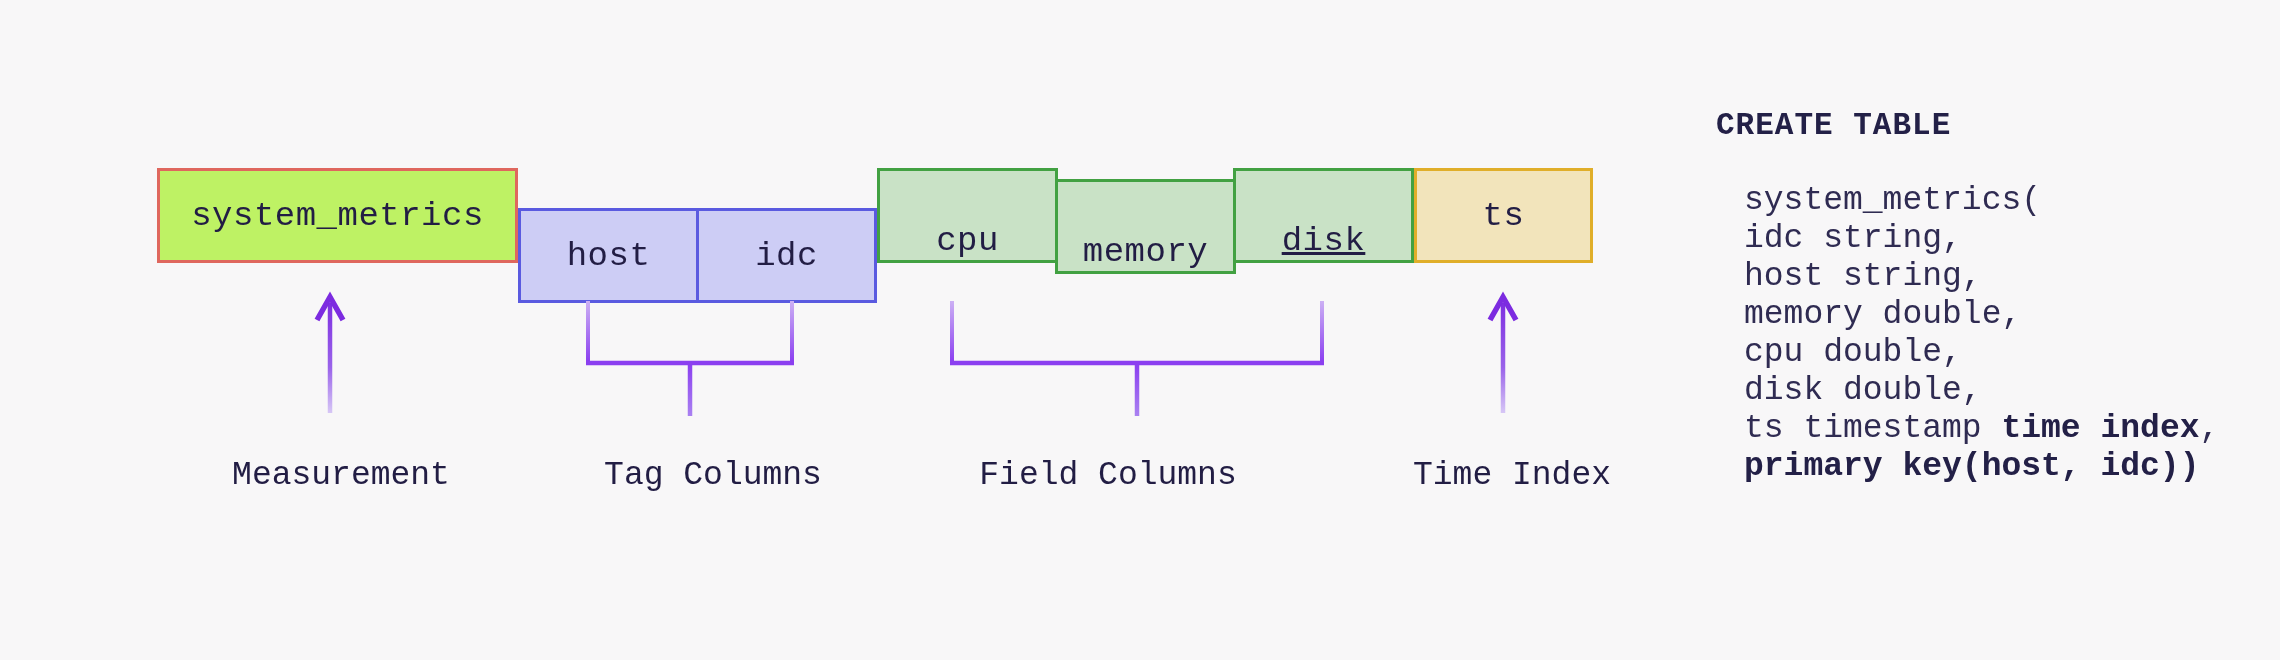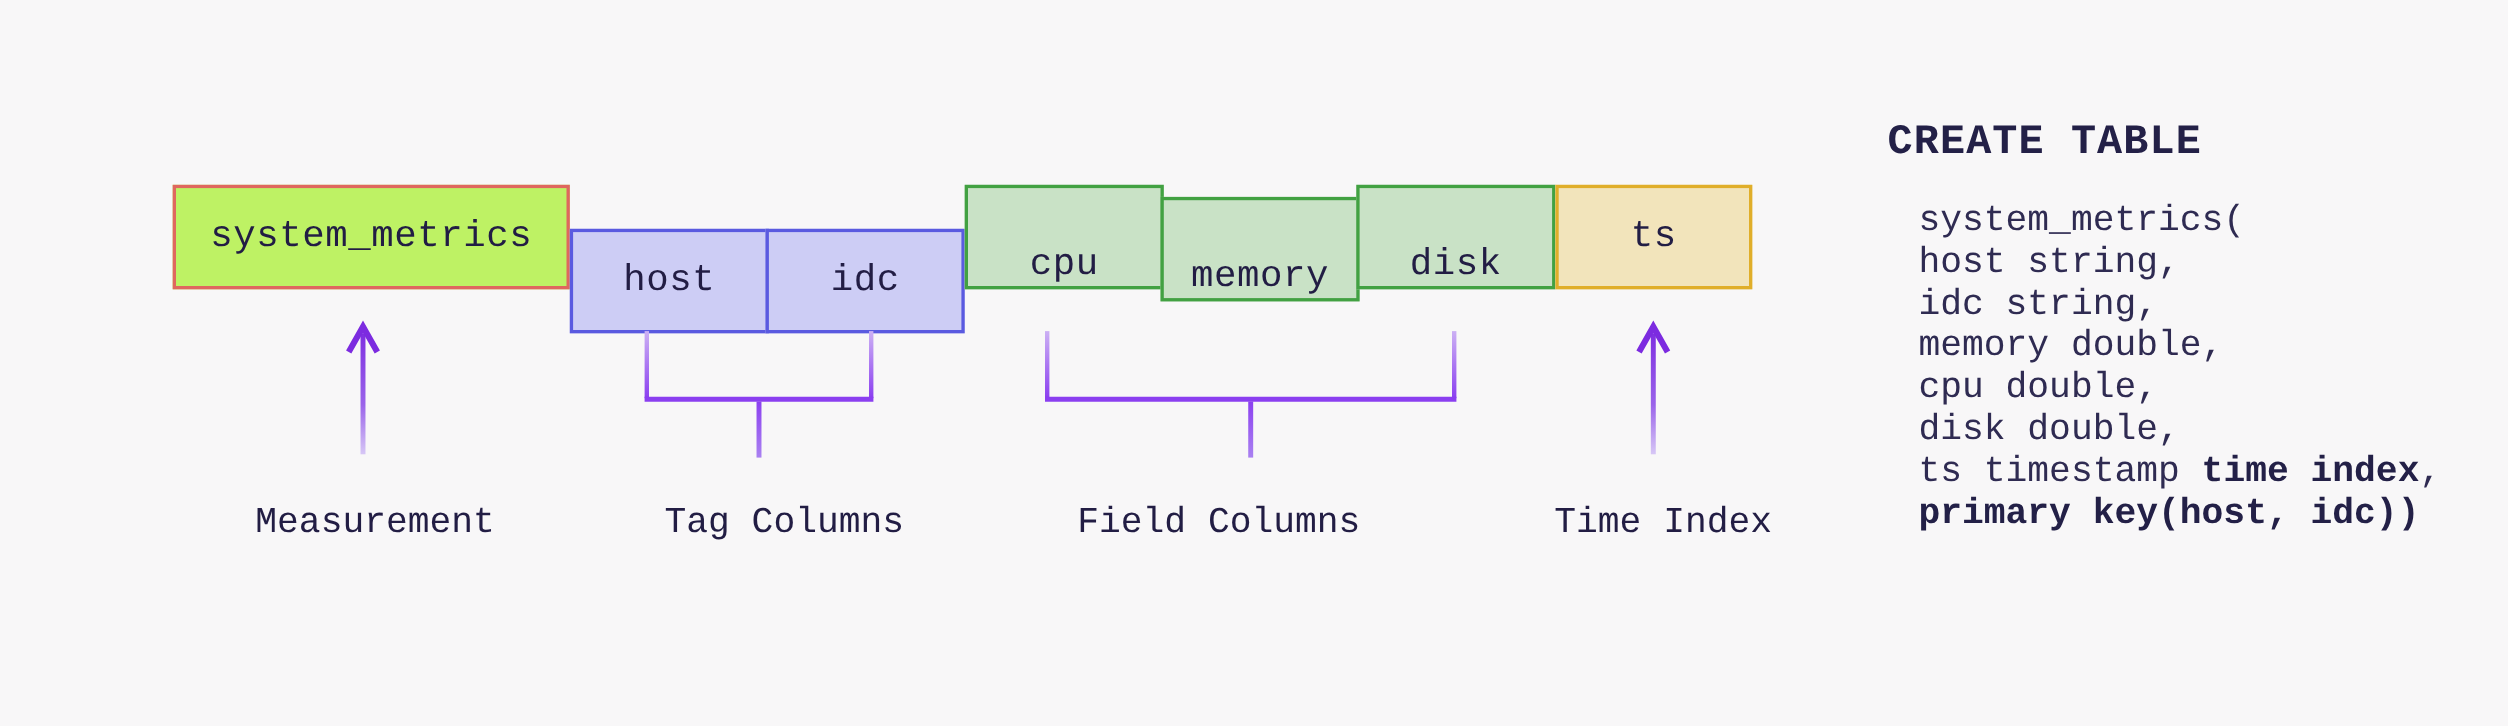--- a/index.html
+++ b/index.html
@@ -19,38 +19,38 @@
   }
   .box-red   {background:#bef264;border-color:#df675e;}
   .box-purple{background:#cdcdf5;border-color:#5a5ae0;margin-top:40px;}
   .box-green {background:#c9e2c6;border-color:#42a142;align-items:flex-end;}
   .box-gold  {background:#f2e4bb;border-color:#e0ae2a;}
   .b1{left:157px;width:361px;}
   .b2{left:518px;width:181px;}
   .b3{left:696px;width:181px;}
   .b4{left:877px;width:181px;}
   .b5{left:1055px;width:181px;margin-top:11px;}
-  .b6{left:1233px;width:181px;}
+  .b6{left:1233px;width:181px;text-decoration:underline;}
   .b7{left:1414px;width:179px;}
   
   .overlay{position:absolute;left:0;top:0;width:2280px;height:660px;pointer-events:none;}
   
   .lbl{
     position:absolute;top:457px;transform:translateX(-50%);
     font-size:33px;color:#221d44;white-space:nowrap;
   }
   .lbl1{left:341px;}
   .lbl2{left:713px;}
   .lbl3{left:1108px;}
   .lbl4{left:1512px;}
   
   .sql{position:absolute;left:1716px;top:0;width:560px;color:#2f2b52;}
   .sql-heading{
     position:absolute;left:0;top:108px;
-    font-size:38px;font-weight:bold;color:#232047;
+    font-size:31px;font-weight:bold;color:#232047;
     letter-spacing:1px;white-space:nowrap;
   }
   .sql-code{
     position:absolute;left:0;top:182px;
     font-size:33px;line-height:38px;white-space:nowrap;margin-left:28px;
   }
   .sql-code b{font-weight:bold;color:#232047;}
 </style>
 </head>
 <body>
@@ -123,22 +123,22 @@
 
   <div class="lbl lbl1">Measurement</div>
   <div class="lbl lbl2">Tag Columns</div>
   <div class="lbl lbl3">Field Columns</div>
   <div class="lbl lbl4">Time Index</div>
 
   <div class="sql">
     <div class="sql-heading">CREATE TABLE</div>
     <div class="sql-code">
       <div><span>system_metrics(</span><b></b><span></span></div>
+      <div><span>idc string,</span><b></b><span></span></div>
       <div><span>host string,</span><b></b><span></span></div>
-      <div><span>idc string,</span><b></b><span></span></div>
       <div><span>memory double,</span><b></b><span></span></div>
       <div><span>cpu double,</span><b></b><span></span></div>
       <div><span>disk double,</span><b></b><span></span></div>
       <div><span>ts timestamp </span><b>time index</b><span>,</span></div>
       <div><span></span><b>primary key(host, idc))</b><span></span></div>
     </div>
   </div>
 
 </div>
 

